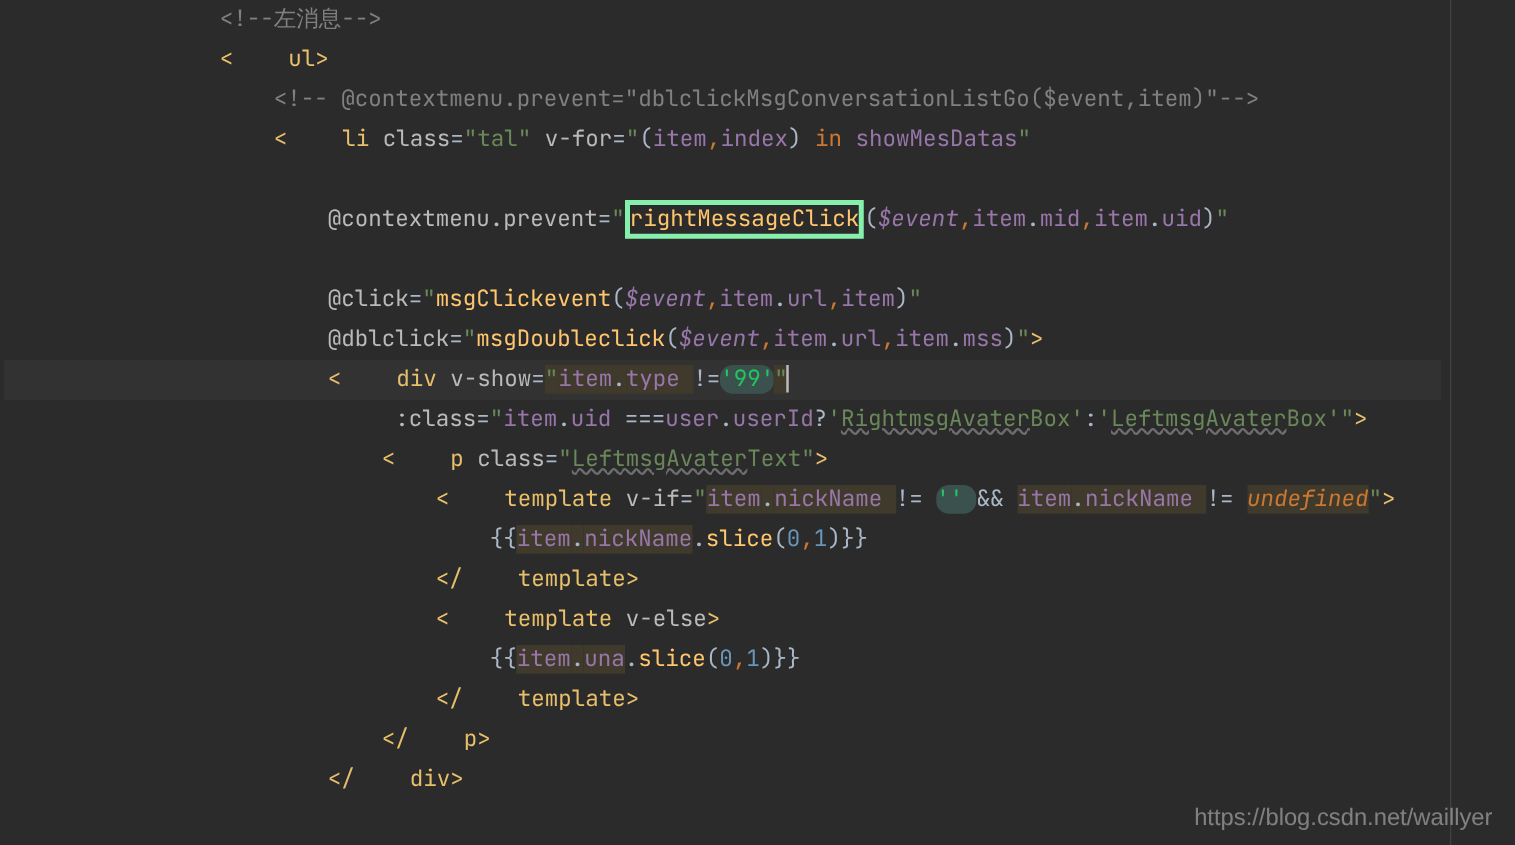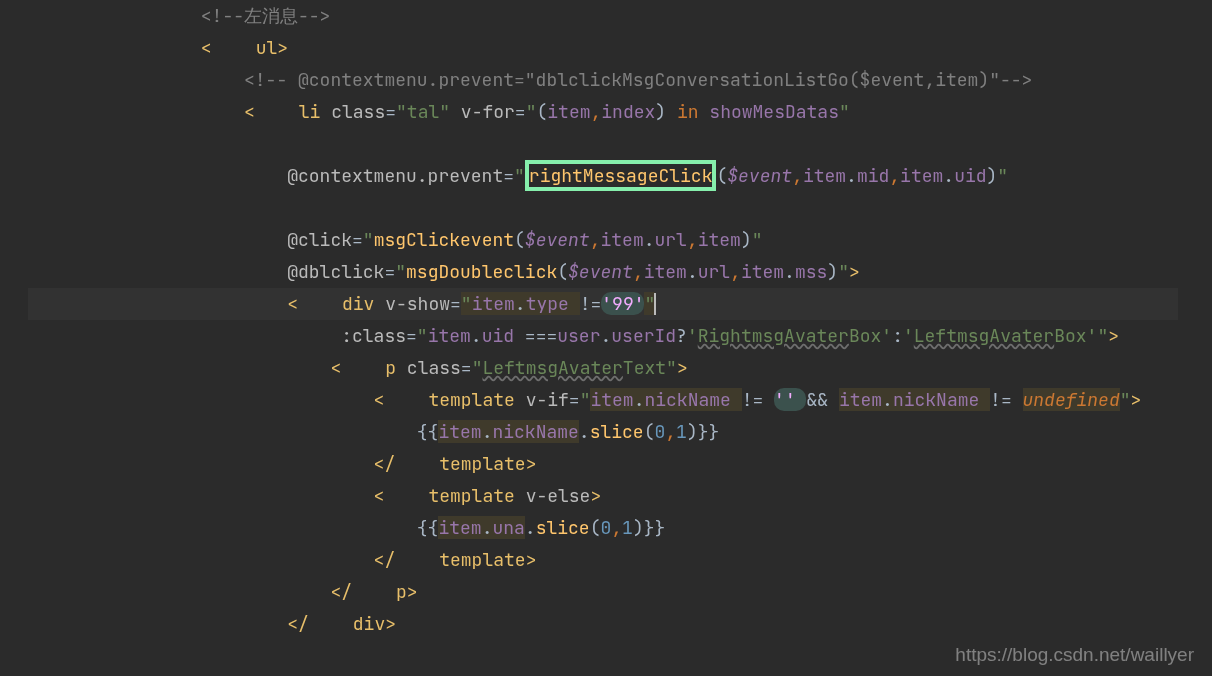--- a/index.html
+++ b/index.html
@@ -1,38 +1,38 @@
 <!DOCTYPE html>
 <html><head>
 <meta charset="utf-8">
 <style>
   html,body{margin:0;padding:0;background:#2b2b2b;width:1212px;height:676px;overflow:hidden;
     font-family:"JetBrains Mono","Fira Code",Menlo,Consolas,monospace;font-size:18px;
     font-variant-ligatures:none;}
   .gutter{position:absolute;left:0;top:0;width:10px;height:676px;background:#2b2b2b;}
-  .editor{position:absolute;left:28px;top:0;width:1150px;height:676px;background:#2b2b2b;
+  .editor{position:absolute;left:3px;top:0;width:1150px;height:676px;background:#2b2b2b;
     overflow:hidden;}
   .right-border{position:absolute;left:1160px;top:0;width:1px;height:676px;background:#414141;}
   .line{position:relative;height:32px;line-height:32px;white-space:pre;padding-left:0;}
   .current{background:#323232;}
   .caret{display:inline-block;width:2px;height:22px;background:#bbbbbb;vertical-align:middle;margin-left:-1px;margin-bottom:2px;}
   
   .c-comment{color:#808080;}
   .c-tag{color:#e8bf6a;margin-left:44px;}
   .c-bracket{color:#e8bf6a;}
   .c-attr{color:#bababa;}
   .c-eq{color:#a9b7c6;}
   .c-str{color:#6a8759;}
   .c-text{color:#a9b7c6;}
   .c-ident{color:#9876aa;}
   .c-kw{color:#cc7832;}
   .c-num{color:#6897bb;}
   .c-fn{color:#ffc66d;}
   .bg-ref{background:#3f3a2b;}
-  .bg-weak{background:#3b514d;color:#f0abfc;border-radius:10px;}
+  .bg-weak{background:#3b514d;color:#22c55e;border-radius:10px;}
   .box{border:4px solid #86efac;padding:0 0;}
   .underline{text-decoration:underline;text-decoration-style:wavy;text-decoration-color:#6e6e6e;}
   .c-italic{font-style:italic;color:#9876aa;}
   .c-kw-it{font-style:italic;color:#cc7832;}
   .watermark{position:absolute;right:18px;bottom:10px;color:#ffffff;opacity:0.4;
     font-family:Arial,Helvetica,sans-serif;font-size:19px;}
 </style>
 </head>
 <body>
 

